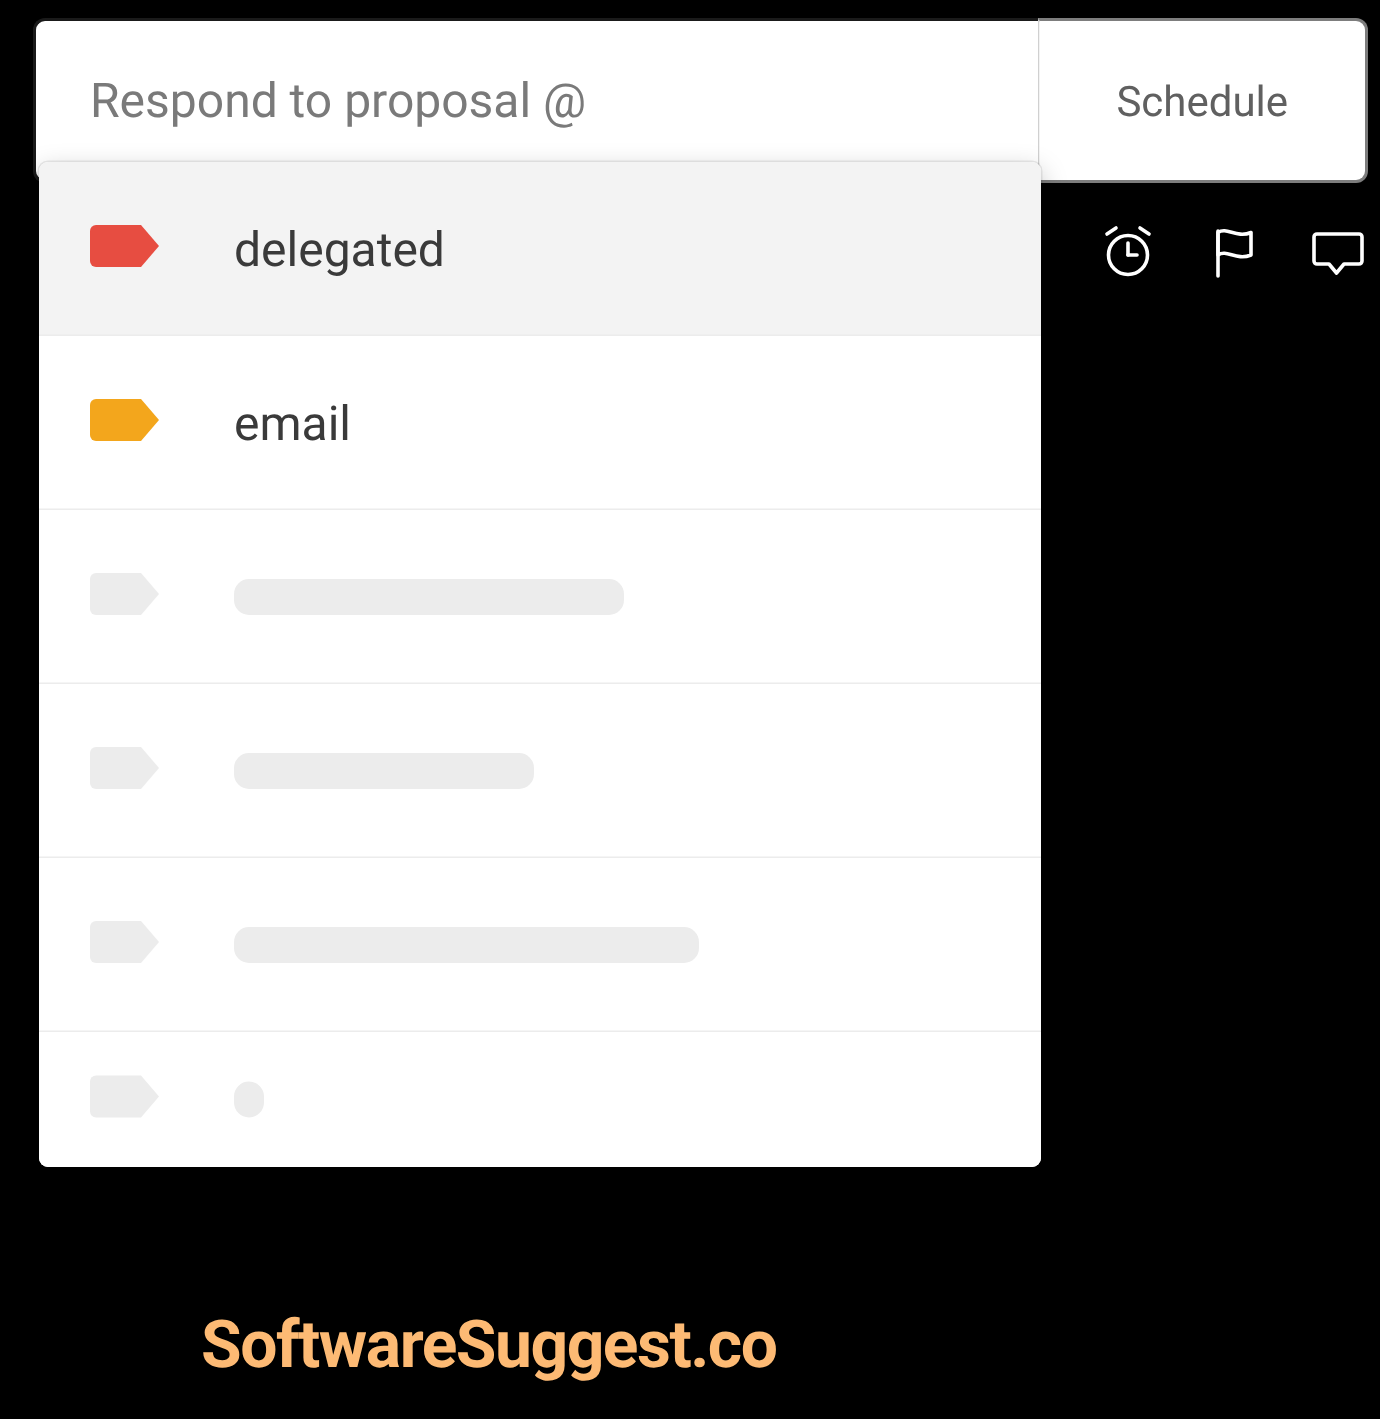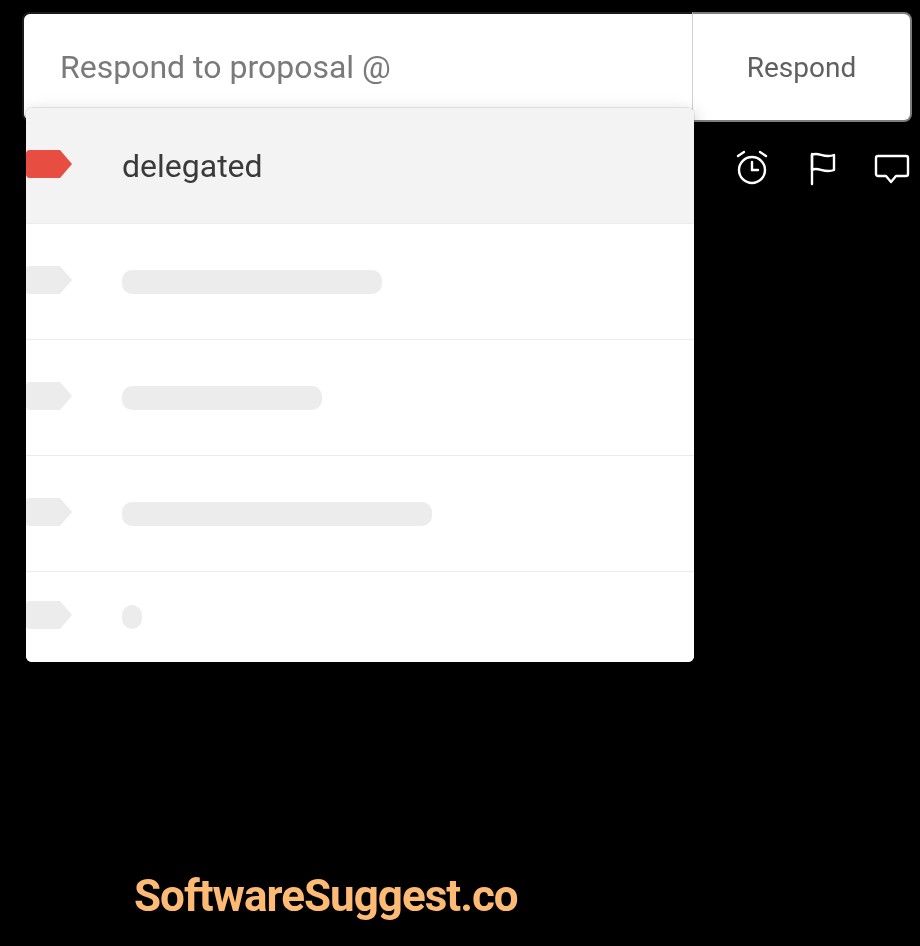--- a/index.html
+++ b/index.html
@@ -81,20 +81,21 @@
     width: 668px;
     background: #ffffff;
     border-radius: 6px;
     box-shadow: 0 6px 18px rgba(0,0,0,0.25), 0 0 0 1px rgba(0,0,0,0.08);
     overflow: hidden;
   }
   .item {
     display: flex;
     align-items: center;
     height: 116px;
+    padding-left: 34px;
     border-bottom: 1px solid #ececec;
     background: #ffffff;
   }
   .item.highlight { background: #f3f3f3; }
   .item:last-child { border-bottom: none; height: 90px; }
 
   .tag-icon { flex: 0 0 auto; margin-right: 46px; }
 
   .item-label {
     font-size: 32px;
@@ -121,21 +122,21 @@
   }
 </style>
 </head>
 <body>
 
 <div class="topbar">
   <div class="input-box">
     <span class="input-text">Respond to proposal @</span>
   </div>
   <div class="schedule-box">
-    <span class="schedule-text">Respond</span>
+    <span class="schedule-text">Schedule</span>
   </div>
 </div>
 
 <div class="icon-row">
   <span>
     <svg viewBox="0 0 40 40">
       <circle cx="20" cy="22" r="13"></circle>
       <line x1="20" y1="22" x2="20" y2="14"></line>
       <line x1="20" y1="22" x2="26" y2="22"></line>
       <line x1="6" y1="8" x2="12" y2="4"></line>
@@ -157,20 +158,26 @@
 
 <div class="dropdown" id="dropdown">
     <div class="item highlight">
       <span class="tag-icon"><svg width="50" height="36" viewBox="0 0 50 36">
           <path d="M4 4 h30 l12 14 l-12 14 h-30 a4 4 0 0 1 -4 -4 v-20 a4 4 0 0 1 4 -4 Z" fill="#e74d41"></path>
         </svg></span>
       <span class="item-label">delegated</span>
     </div>
     <div class="item">
       <span class="tag-icon"><svg width="50" height="36" viewBox="0 0 50 36">
+          <path d="M4 4 h30 l12 14 l-12 14 h-30 a4 4 0 0 1 -4 -4 v-20 a4 4 0 0 1 4 -4 Z" fill="#f3a61c"></path>
+        </svg></span>
+      <span class="item-label">email</span>
+    </div>
+    <div class="item">
+      <span class="tag-icon"><svg width="50" height="36" viewBox="0 0 50 36">
           <path d="M4 4 h30 l12 14 l-12 14 h-30 a4 4 0 0 1 -4 -4 v-20 a4 4 0 0 1 4 -4 Z" fill="#ececec"></path>
         </svg></span>
       <div class="skel-bar" style="width: 260px;"></div>
     </div>
     <div class="item">
       <span class="tag-icon"><svg width="50" height="36" viewBox="0 0 50 36">
           <path d="M4 4 h30 l12 14 l-12 14 h-30 a4 4 0 0 1 -4 -4 v-20 a4 4 0 0 1 4 -4 Z" fill="#ececec"></path>
         </svg></span>
       <div class="skel-bar" style="width: 200px;"></div>
     </div>

